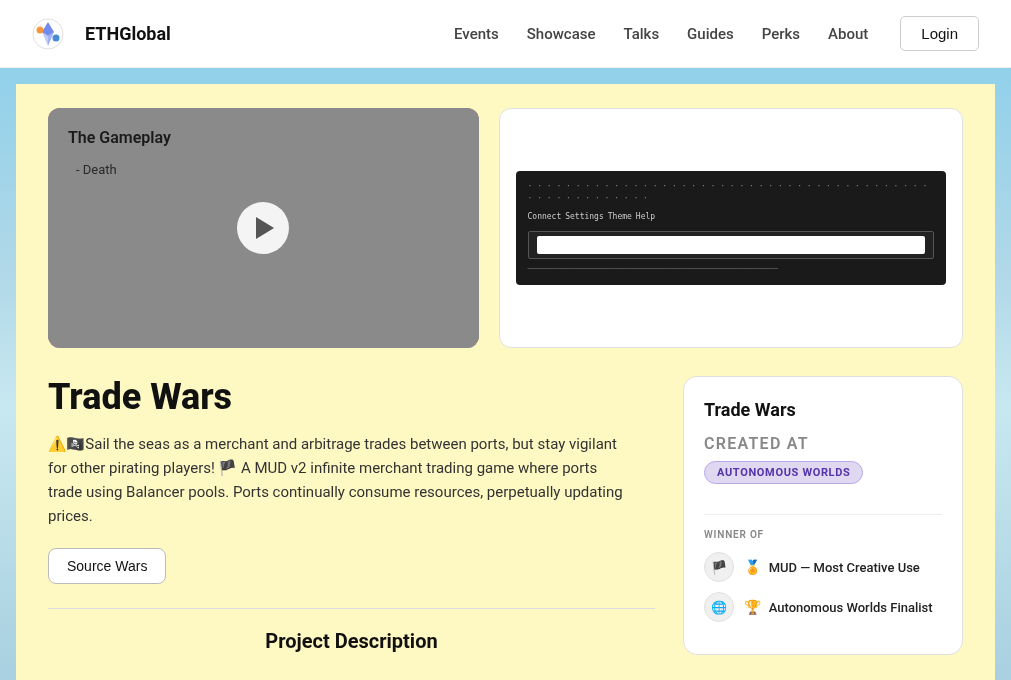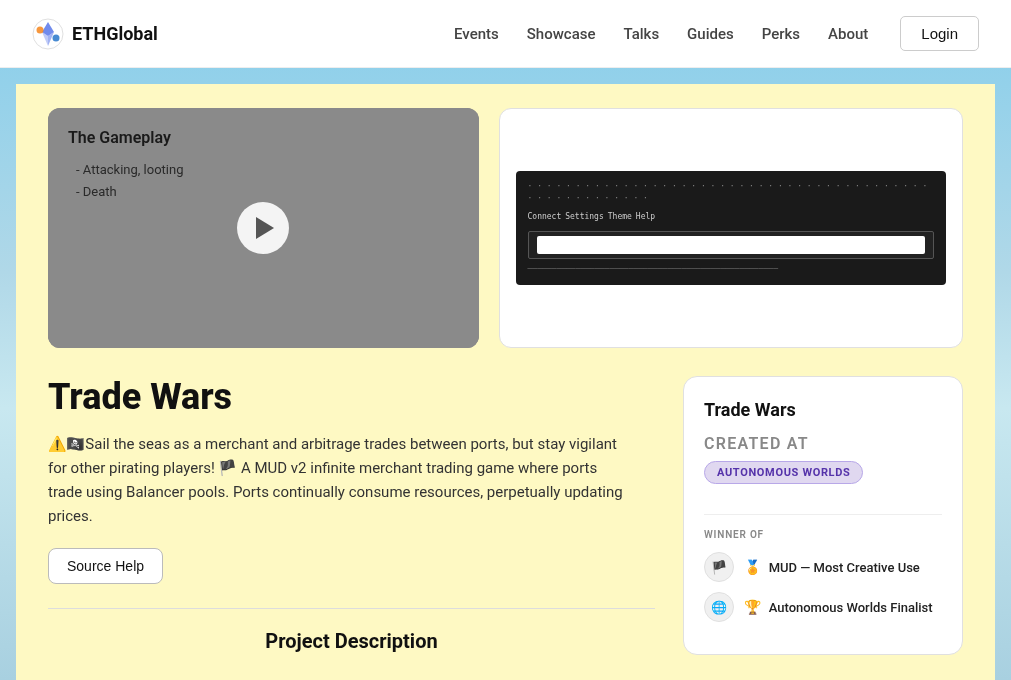--- a/index.html
+++ b/index.html
@@ -26,21 +26,21 @@
       background: white;
       height: 68px;
       display: flex;
       align-items: center;
       padding: 0 32px;
       border-bottom: 1px solid #eee;
     }
     .header-logo {
       display: flex;
       align-items: center;
-      gap: 8px;
+      gap: 21px;
       font-weight: 700;
       font-size: 18px;
       color: #111;
       text-decoration: none;
     }
     .logo-icon {
       width: 32px;
       height: 32px;
     }
     .header-nav {
@@ -334,21 +334,20 @@
 </header>
 
 <div class="main-content">
 
   <div class="media-section">
 
     <div class="video-card">
       <div class="video-card-content">
         <div class="video-slide-title">The Gameplay</div>
         <ul class="video-slide-list">
-          <li>-  Attacking, looting</li>
           <li>-  Death</li>
         </ul>
       </div>
       <div class="play-btn">
         <div class="play-triangle"></div>
       </div>
     </div>
 
     <div class="screenshot-card">
       <div class="terminal-screenshot">
@@ -366,21 +365,21 @@
       </div>
     </div>
 
   </div>
 
   <div class="project-section">
 
     <div class="project-left">
       <h1 class="project-title">Trade Wars</h1>
       <p class="project-description">⚠️🏴‍☠️Sail the seas as a merchant and arbitrage trades between ports, but stay vigilant for other pirating players! 🏴 A MUD v2 infinite merchant trading game where ports trade using Balancer pools. Ports continually consume resources, perpetually updating prices.</p>
-      <button class="source-code-btn">Source Help</button>
+      <button class="source-code-btn">Source Wars</button>
 
       <div class="project-desc-section">
         <h2 class="project-desc-heading">Project Description</h2>
       </div>
     </div>
 
     <div class="info-card">
       <div class="info-card-title">Trade Wars</div>
       <div class="info-label">CREATED AT</div>
       <div class="event-badge">AUTONOMOUS WORLDS</div>

